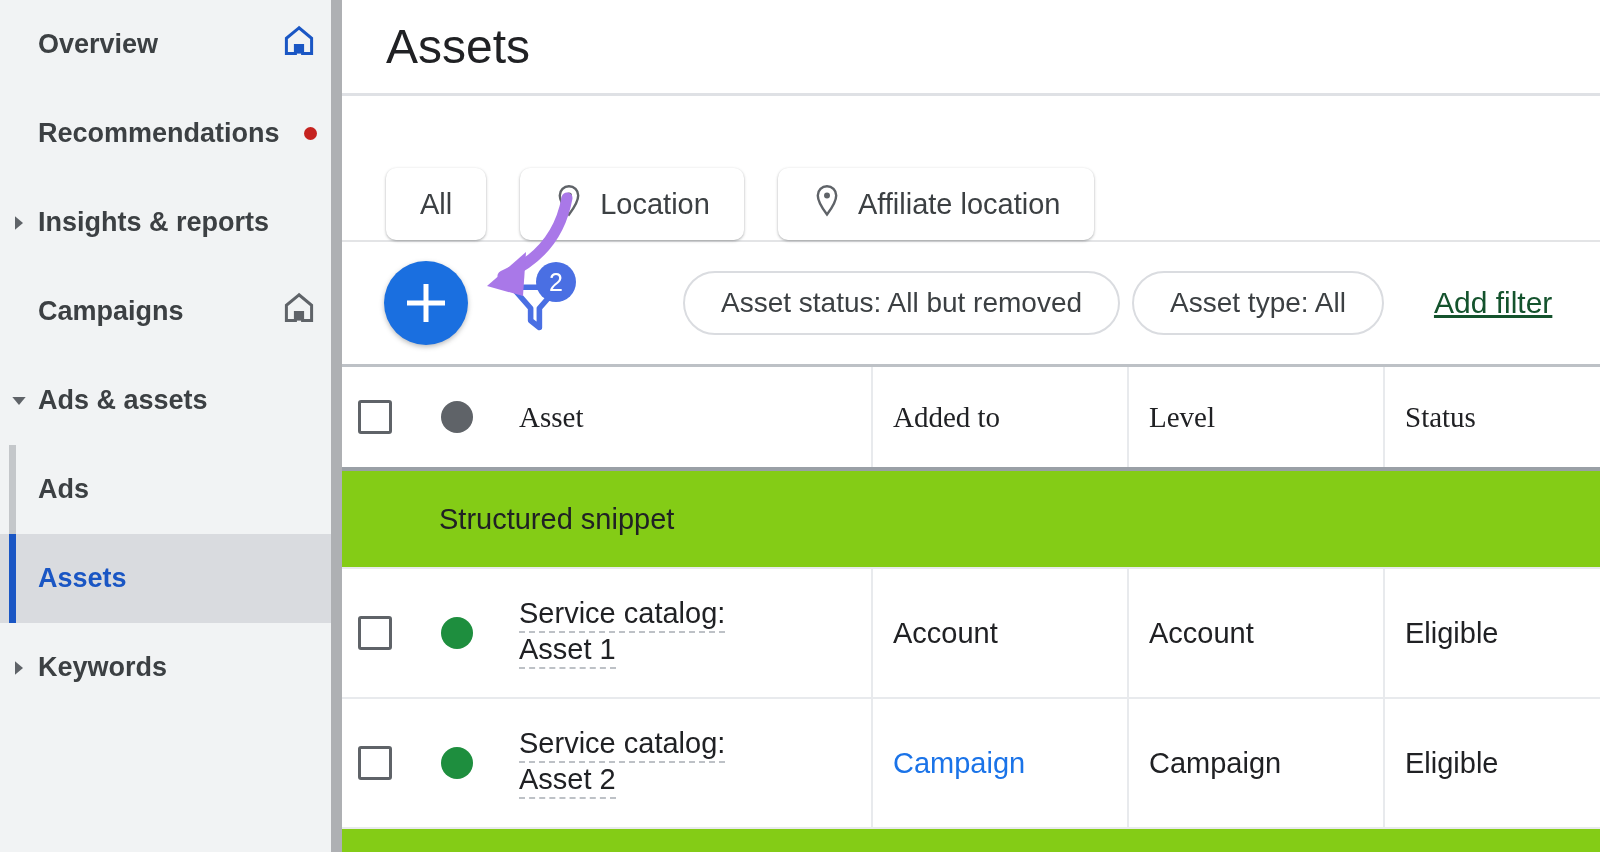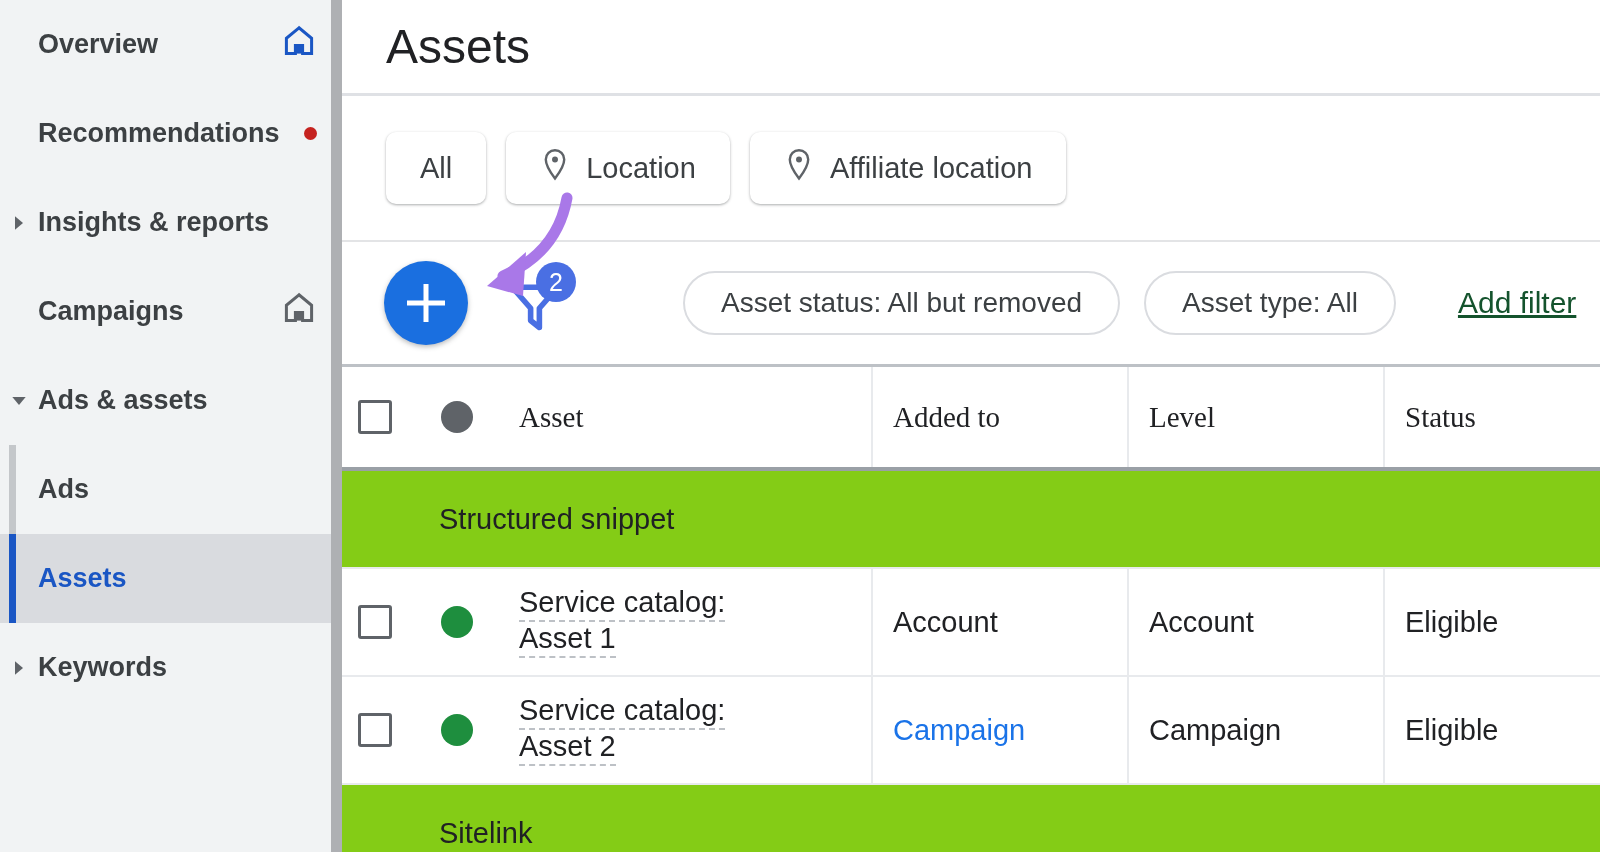--- a/index.html
+++ b/index.html
@@ -120,22 +120,22 @@
     font-size: 48px;
     color: #202124;
     font-weight: 400;
     line-height: 1;
   }
 
   
   #scope-tabs {
     height: 146px;
     display: flex;
-    align-items: center;
-    gap: 20px;
+    align-items: flex-end;
+    gap: 34px;
     padding-left: 55px;
     border-bottom: 2px solid #e3e4e6;
     background: #fff;
   }
   .scope-pill {
     display: flex;
     align-items: center;
     justify-content: center;
     gap: 16px;
     height: 72px;
@@ -196,21 +196,21 @@
     font-size: 25px;
     display: flex;
     align-items: center;
     justify-content: center;
     line-height: 1;
   }
 
   #filter-chips {
     display: flex;
     align-items: center;
-    gap: 24px;
+    gap: 12px;
     margin-left: 113px;
   }
   .filter-chip {
     display: flex;
     align-items: center;
     height: 64px;
     padding: 0 36px;
     border: 2px solid #dadce0;
     border-radius: 34px;
     font-size: 28px;
@@ -294,21 +294,21 @@
     flex-direction: column;
     justify-content: center;
     line-height: 1.16;
   }
   .asset-2line .l1,
   .asset-2line .l2 {
     border-bottom: 2px dashed #bdc1c6;
     display: inline-block;
     width: fit-content;
   }
-  .row-data { height: 108px; }
+  .row-data { height: 130px; }
 
   .link-blue { color: #1a73e8; cursor: pointer; }
 
   
   #annotation-arrow {
     position: absolute;
     left: 60px;
     top: 190px;
     width: 220px;
     height: 140px;

